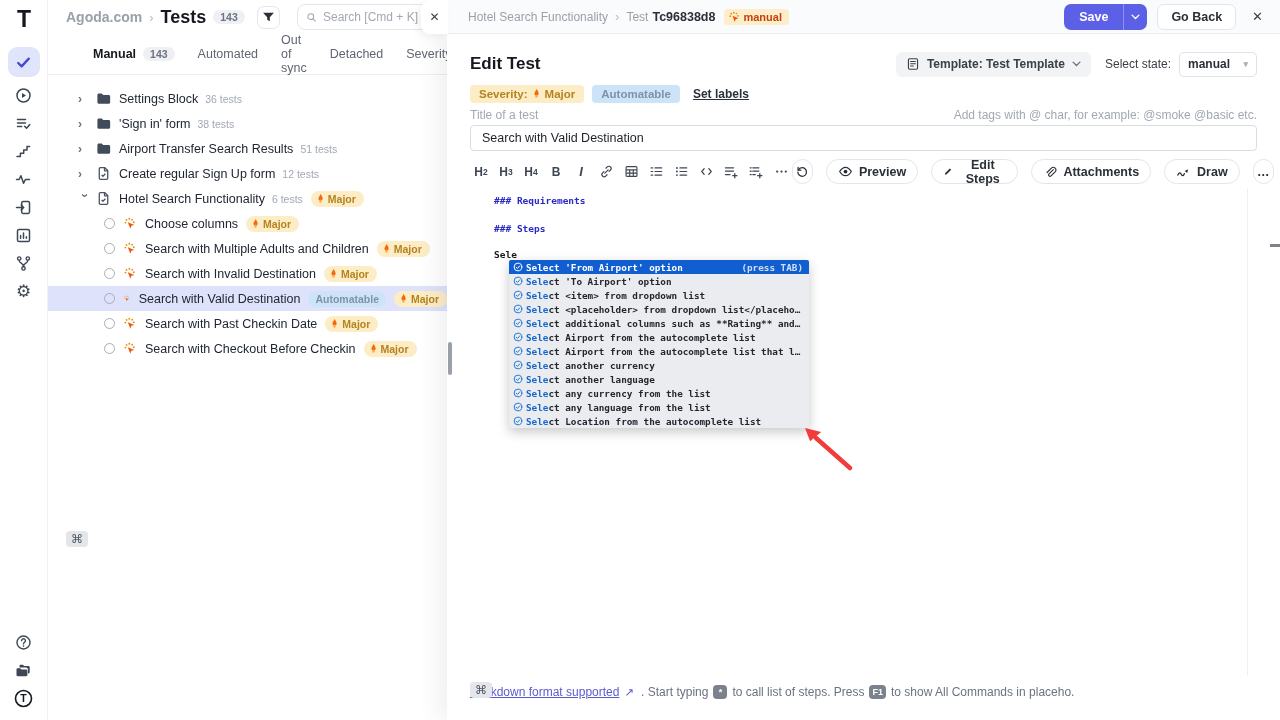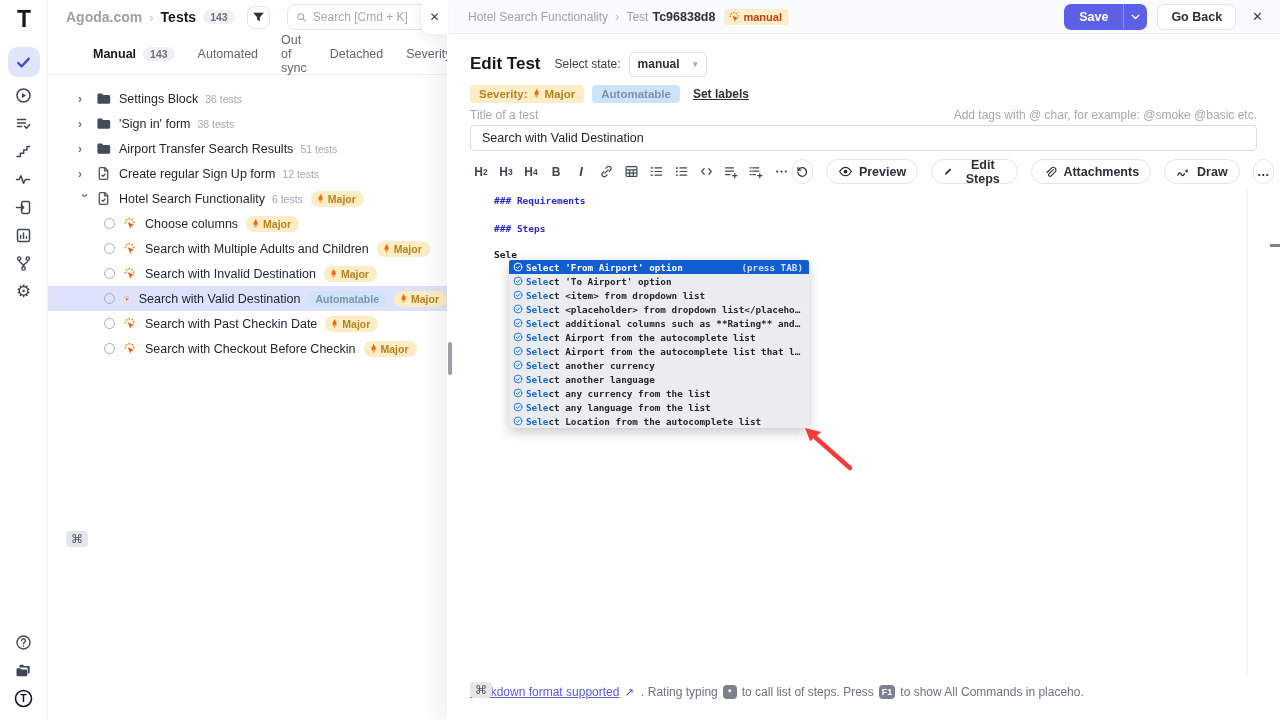--- a/index.html
+++ b/index.html
@@ -21,21 +21,21 @@
   .nav-ic.active { background:#e1e5fb; height:30px; margin-bottom:4px; }
   .nav-ic + .nav-ic { margin-top:0; }
   .iconbar .spacer { flex:1; }
   .gear-txt { font-family:"DejaVu Sans", sans-serif; font-size:17px; color:#3f4754; line-height:1; }
 
   
   .tests-panel { position:absolute; left:48px; top:0; width:399px; height:548px; background:#fff; z-index:10; }
   .tp-top { height:34px; display:flex; align-items:center; padding-left:18px; }
   .bc-project { font-size:14px; font-weight:600; color:#9aa1ab; }
   .bc-sep { color:#b7bdc6; margin:0 7px; font-size:13px; }
-  .bc-section { font-size:14px; font-weight:700; color:#15181e; }
+  .bc-section { font-size:18px; font-weight:700; color:#15181e; }
   .pill { display:inline-flex; align-items:center; background:#eef0f3; border-radius:9px;
     padding:1px 7px; font-size:10.5px; font-weight:700; color:#6b7280; margin-left:7px; }
   .filter-btn { margin-left:12px; width:23px; height:23px; border:1px solid #e4e6ea; border-radius:7px;
     background:#fff; display:flex; align-items:center; justify-content:center; cursor:pointer; }
   .search-box { margin-left:17px; width:141px; height:26px; border:1px solid #e4e6ea; border-radius:8px;
     display:flex; align-items:center; padding:0 8px; gap:6px; background:#fff; }
   .search-box input { border:none; outline:none; width:100%; font-size:12px; color:#3a4048;
     font-family:"Liberation Sans",sans-serif; background:transparent; }
   .search-box input::placeholder { color:#a2a8b3; }
 
@@ -492,20 +492,30 @@
         </span>
       </span>
       <span class="goback-btn">Go Back</span>
       <span class="ov-x">✕</span>
     </span>
   </div>
 
   <div class="ov-body">
     <div class="edit-head">
       <span class="edit-title">Edit Test</span>
+      <button class="template-btn">
+        <svg width="14" height="14" viewBox="0 0 16 16" fill="none" stroke="#3a4048" stroke-width="1.3" stroke-linecap="round">
+            <rect x="2.8" y="2" width="10.4" height="12" rx="1.3"></rect>
+            <path d="M5.3 5.1h5.4M5.3 7.7h5.4M5.3 10.3h3"></path>
+          </svg>
+        <span>Template: Test Template</span>
+        <svg width="9" height="6" viewBox="0 0 10 7" fill="none" stroke="#6b7280" stroke-width="1.5" stroke-linecap="round">
+            <path d="M1 1.3l4 4 4-4"></path>
+          </svg>
+      </button>
       <span class="state-label">Select state:</span>
       <span class="state-select">
         <span>manual</span>
         <span class="arrow">▾</span>
       </span>
     </div>
 
     <div class="badge-line">
       <span class="fbadge-sev">
         <span>Severity:</span>
@@ -735,21 +745,21 @@
       <div class="ed-scroll-dash"></div>
       <svg class="arrow-annot" width="60" height="52" viewBox="0 0 60 52">
         <line x1="50" y1="45" x2="16" y2="15" stroke="#f23c3c" stroke-width="4.5" stroke-linecap="round"></line>
         <polygon points="5,5 21.2,8.9 10.1,18.3" fill="#f23c3c"></polygon>
       </svg>
     </div>
 
     <div class="ed-footer">
       <span class="md-link">Markdown format supported</span>
       <span class="md-ext">↗</span>
-      <span>. Rating typing</span>
+      <span>. Start typing</span>
       <span class="key-badge">*</span>
       <span>to call list of steps. Press</span>
       <span class="key-badge">F1</span>
       <span>to show All Commands in placeho.</span>
     </div>
     <span class="cmd-pill ov-cmd">⌘</span>
   </div>
 </div>
 
 </body></html>

